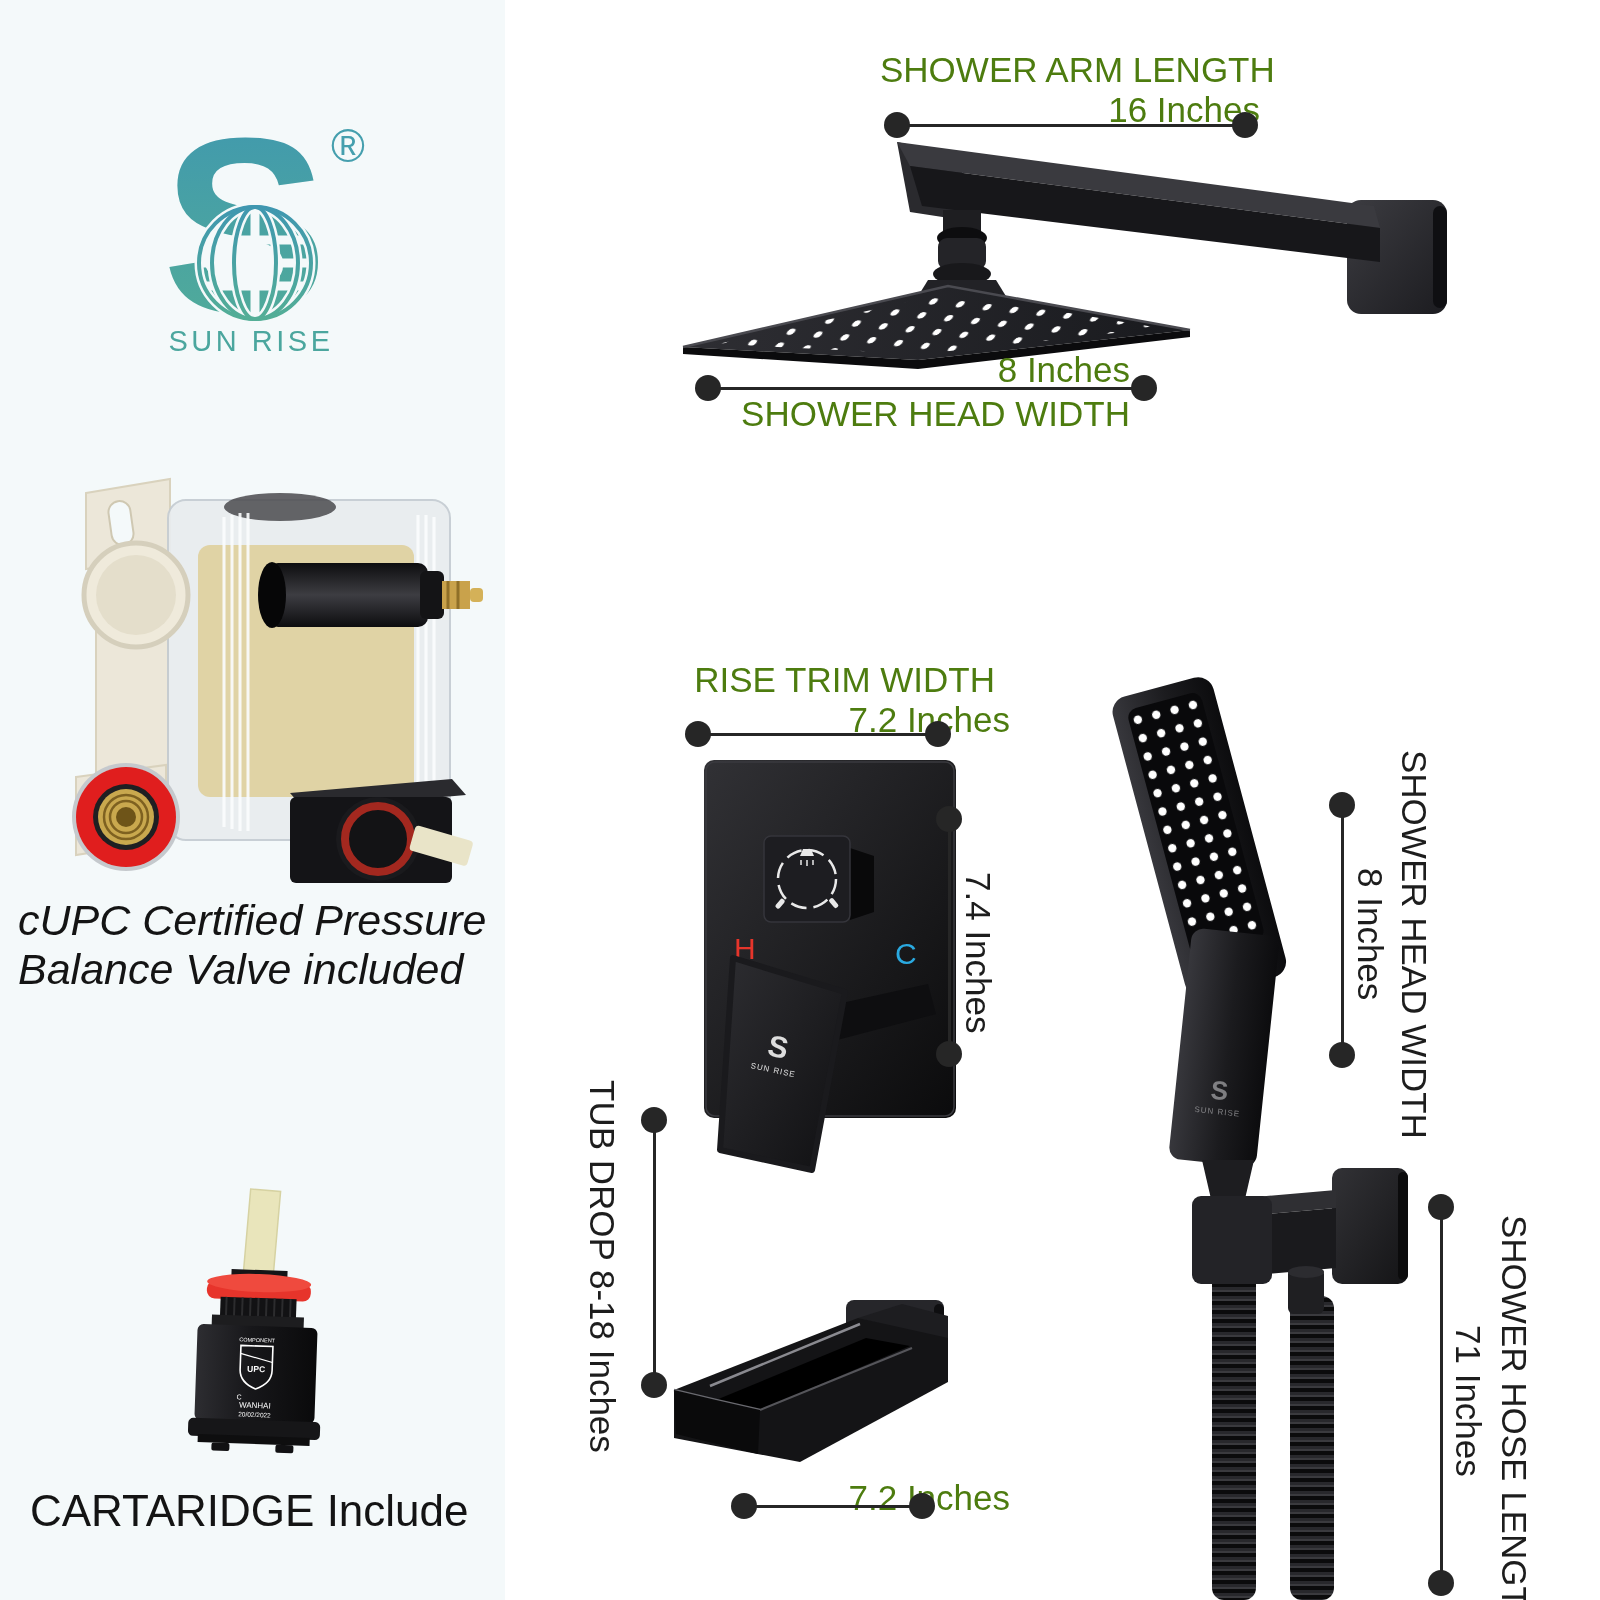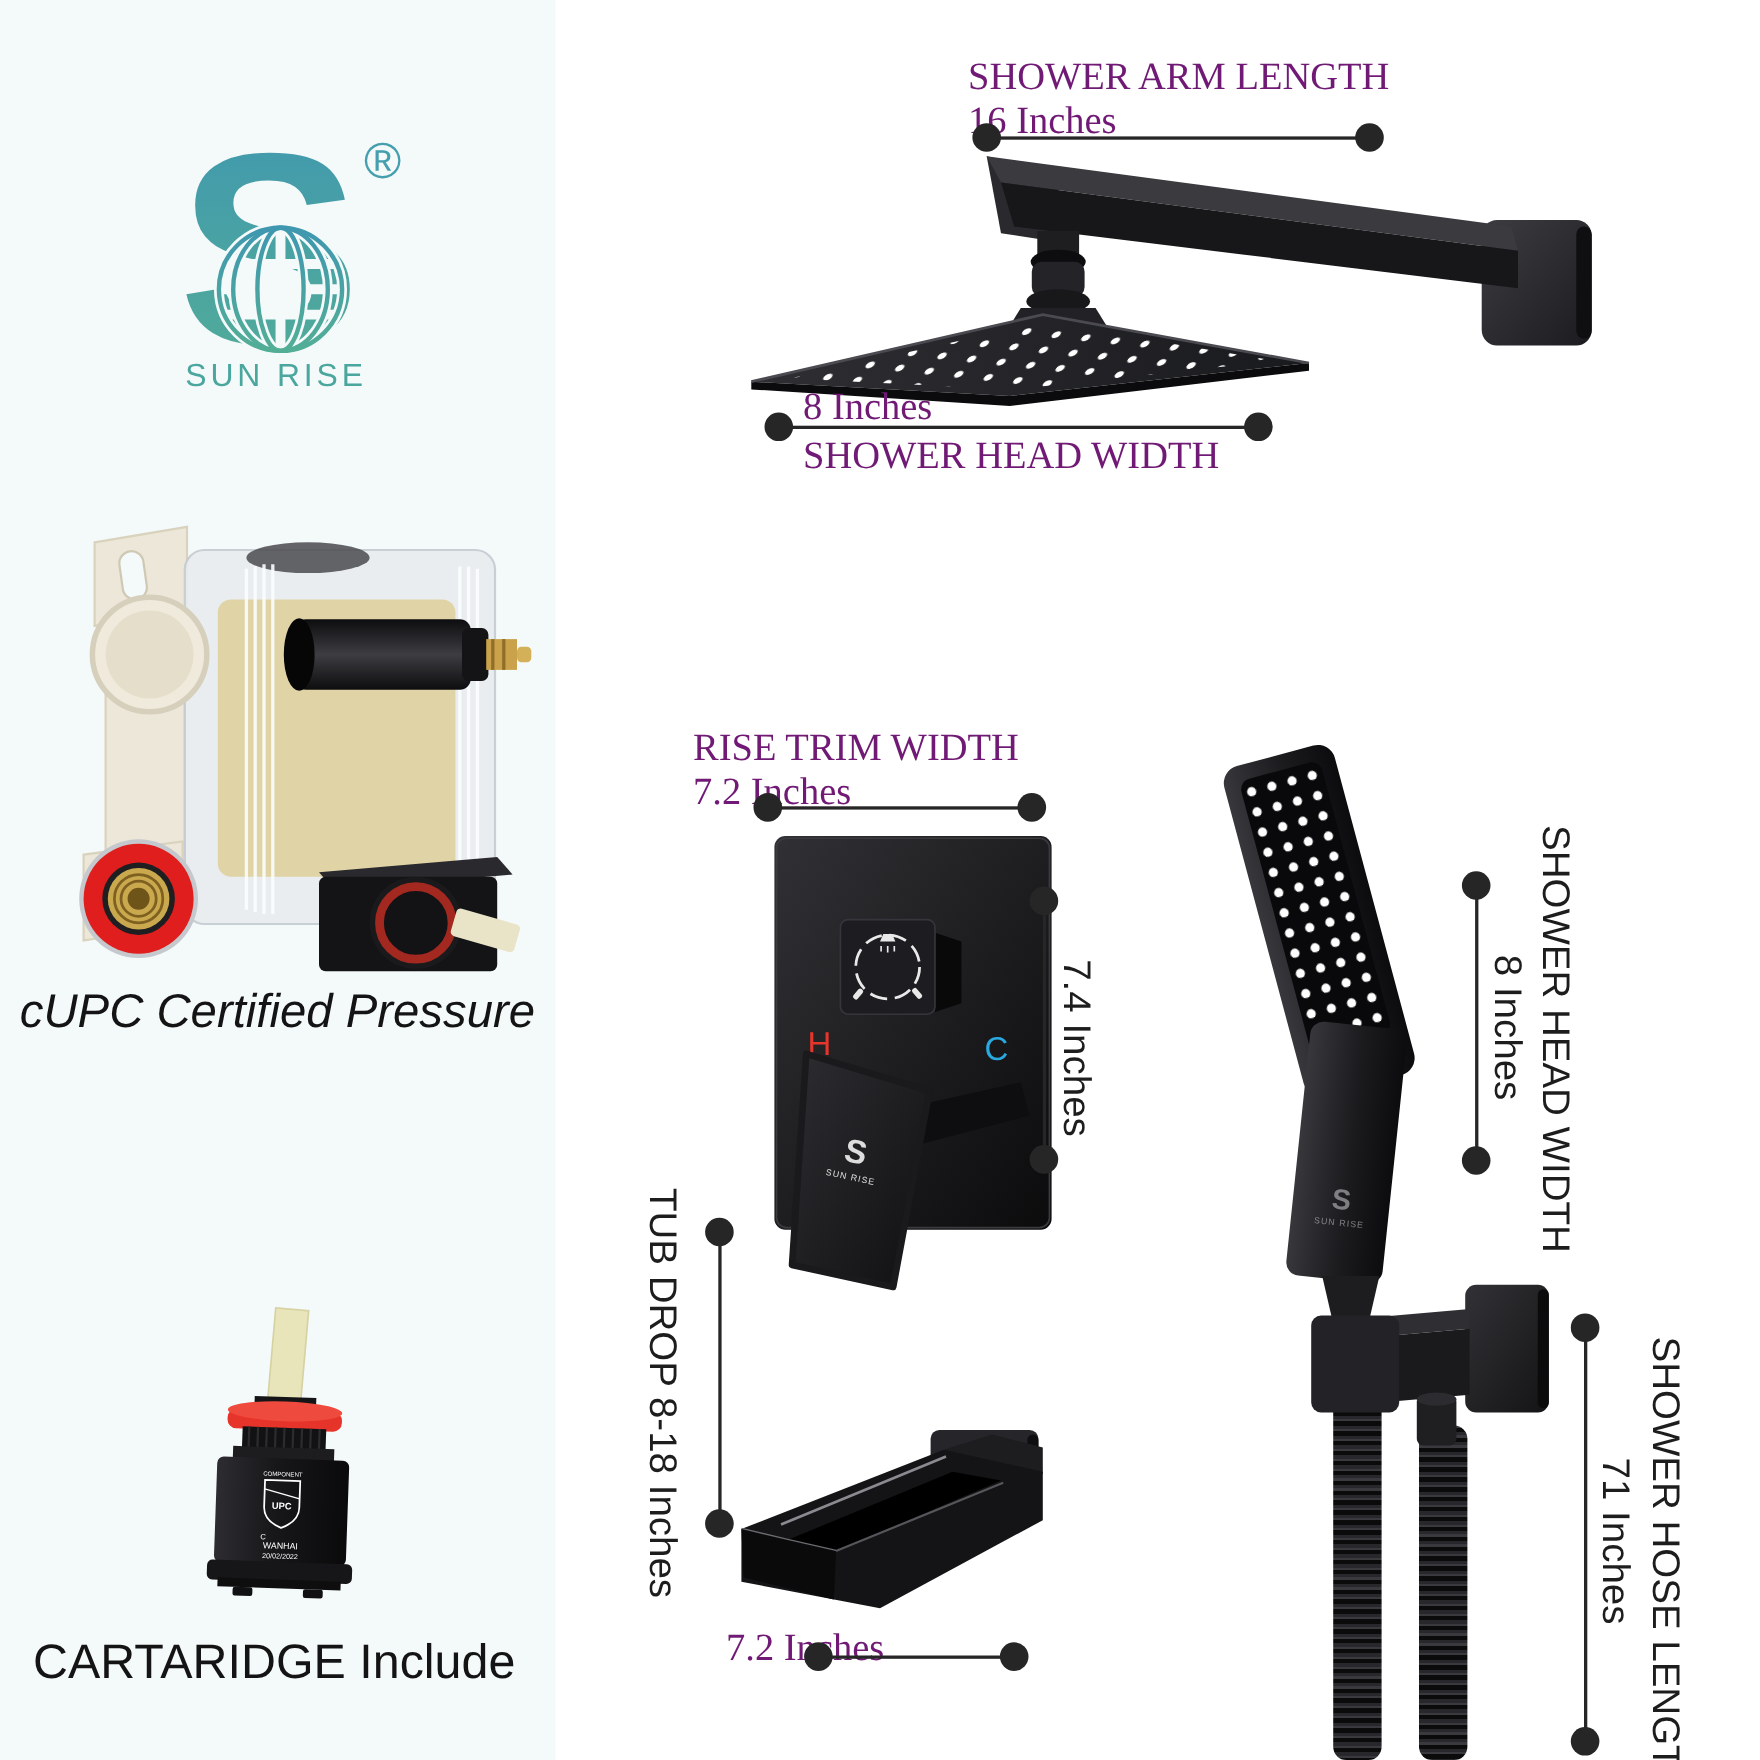--- a/index.html
+++ b/index.html
@@ -1,19 +1,19 @@
 <!DOCTYPE html>
 <html><head>
 <meta charset="utf-8">
 <style>
   html,body{margin:0;padding:0;background:#ffffff;}
   #canvas{position:relative;width:1600px;height:1600px;background:#ffffff;overflow:hidden;
           font-family:"Liberation Sans",sans-serif;color:#1d1d1d;}
   
-  .t{position:absolute;font-size:35px;color:#701a75;text-align:left;white-space:nowrap;font-family:Liberation Serif, serif;}
+  .t{position:absolute;font-size:35px;color:#4d7c0f;text-align:right;white-space:nowrap;}
   .vt{position:absolute;writing-mode:vertical-rl;font-size:35px;color:#1d1d1d;white-space:nowrap;}
   .cap{position:absolute;font-size:43px;color:#141414;white-space:nowrap;line-height:49px;font-style:italic;}
   .cap2{position:absolute;font-size:44px;color:#141414;white-space:nowrap;margin-top:48px;}
   
   .dim-h{position:absolute;height:3px;background:#262626;}
   .dim-h::before,.dim-h::after{content:"";position:absolute;width:26px;height:26px;border-radius:50%;
     background:#262626;top:-12px;}
   .dim-h::before{left:-13px;}
   .dim-h::after{right:-13px;}
   .dim-v{position:absolute;width:3px;background:#262626;}
@@ -127,20 +127,21 @@
       <circle cx="350" cy="394" r="42" fill="#1a1a1d"></circle>
       <circle cx="350" cy="394" r="33" fill="#131315" stroke="#a3281f" stroke-width="8"></circle>
       <g transform="translate(388,380) rotate(16)">
         <rect x="0" y="0" width="60" height="26" rx="4" fill="#e9e4c8"></rect>
       </g>
     </g>
   </svg>
 
   <div class="cap" style="left:18px;top:896px">
     <div>cUPC Certified Pressure</div>
+    <div>Balance Valve included</div>
   </div>
 
   <svg style="left:182px;top:1186px" width="152" height="268" viewBox="0 0 152 268">
     <defs>
       <linearGradient id="cartG" x1="0" y1="0" x2="1" y2="0">
         <stop offset="0" stop-color="#2d2d31"></stop>
           <stop offset="0.45" stop-color="#17171a"></stop>
           <stop offset="1" stop-color="#0a0a0b"></stop>
       </linearGradient>
     </defs>

